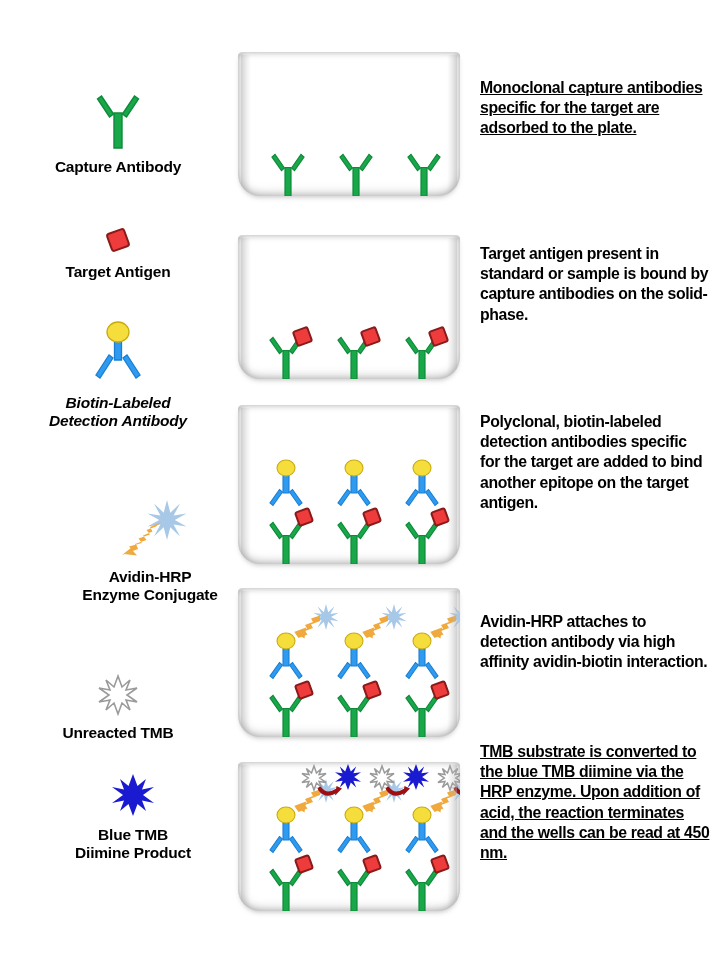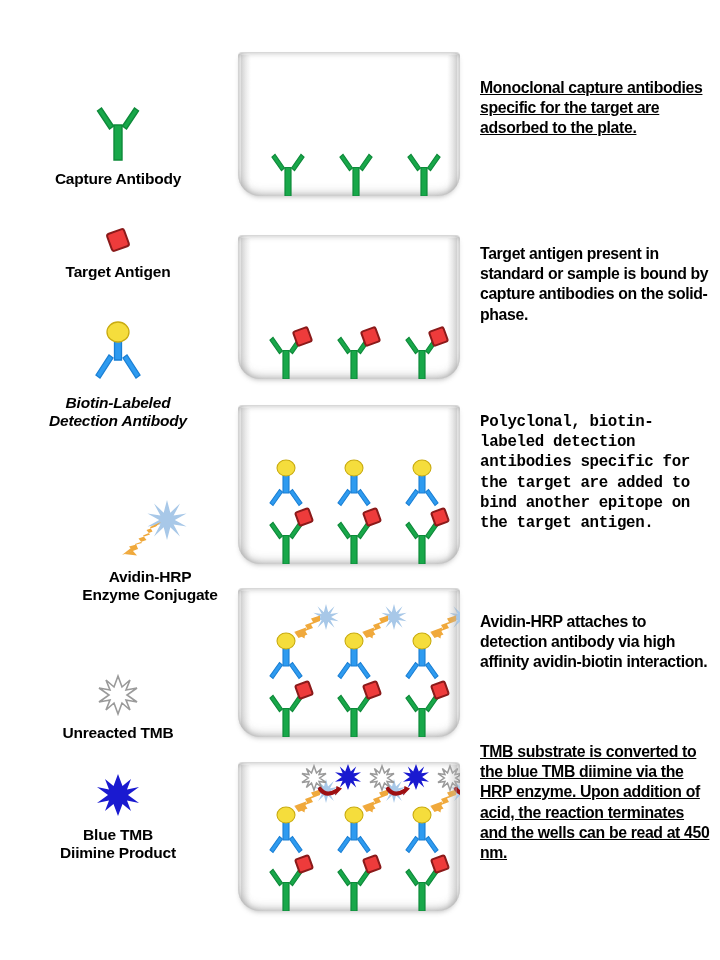--- a/index.html
+++ b/index.html
@@ -94,21 +94,21 @@
     color: #000000;
     line-height: 1.28;
     letter-spacing: -0.35px;
   }
 
   svg { display: block; overflow: visible; }
 </style>
 </head>
 <body>
 
-<div class="legend-item" style="top:90px;">
+<div class="legend-item" style="top:78px;">
   <div class="legend-icon">
     <svg width="60" height="64" viewBox="0 0 60 64">
       <g stroke="#0e8a3a" stroke-width="1.4" fill="#18a84a">
         <path d="M25.5 26 L13.5 8 L9.5 11 L21.5 29 Z"></path>
         <path d="M34.5 26 L46.5 8 L50.5 11 L38.5 29 Z"></path>
         <path d="M26 25 h8 v35 h-8 Z"></path>
       </g>
     </svg>
   </div>
   <div class="legend-label">Capture Antibody</div>
@@ -161,21 +161,21 @@
   <div class="legend-icon" style="height:50px;">
     <svg width="46" height="46" viewBox="0 0 46 46">
       <g transform="translate(23,23)">
         <path d="M0,-19 L4,-8 L12,-15 L8,-5 L19,-7 L9,0 L19,7 L8,5 L12,15 L4,8 L0,19 L-4,8 L-12,15 L-8,5 L-19,7 L-9,0 L-19,-7 L-8,-5 L-12,-15 L-4,-8 Z" fill="#ffffff" stroke="#9a9a9a" stroke-width="1.6"></path>
       </g>
     </svg>
   </div>
   <div class="legend-label">Unreacted TMB</div>
 </div>
 
-<div class="legend-item" style="top:768px;">
+<div class="legend-item" style="top:768px;padding-left:15px;">
   <div class="legend-icon" style="height:52px;">
     <svg width="50" height="50" viewBox="0 0 50 50">
       <g transform="translate(25,25)">
         <path d="M0,-21 L4.5,-9 L13,-16 L9,-5.5 L21,-8 L10,0 L21,8 L9,5.5 L13,16 L4.5,9 L0,21 L-4.5,9 L-13,16 L-9,5.5 L-21,8 L-10,0 L-21,-8 L-9,-5.5 L-13,-16 L-4.5,-9 Z" fill="#1a1ad0"></path>
       </g>
     </svg>
   </div>
   <div class="legend-label">Blue TMB
 Diimine Product</div>
 </div>
@@ -476,15 +476,15 @@
       </g>
       <g transform="translate(96,14)">
         <path d="M0,-13 L2.8,-5.5 L8.2,-10.5 L5.4,-3.8 L13,-4.8 L6.2,0 L13,4.8 L5.4,3.8 L8.2,10.5 L2.8,5.5 L0,13 L-2.8,5.5 L-8.2,10.5 L-5.4,3.8 L-13,4.8 L-6.2,0 L-13,-4.8 L-5.4,-3.8 L-8.2,-10.5 L-2.8,-5.5 Z" fill="#1a1ad0"></path>
       </g>
     </svg>
   </div>
 </div>
 
 <div class="desc" style="top:78px;text-decoration:underline;">Monoclonal capture antibodies specific for the target are adsorbed to the plate.</div>
 <div class="desc" style="top:244px;">Target antigen present in standard or sample is bound by capture antibodies on the solid-phase.</div>
-<div class="desc" style="top:412px;font-family:Liberation Mono, monospace;">Polyclonal, biotin-labeled detection antibodies specific for the target are added to bind another epitope on the target antigen.</div>
+<div class="desc" style="top:412px;">Polyclonal, biotin-labeled detection antibodies specific for the target are added to bind another epitope on the target antigen.</div>
 <div class="desc" style="top:612px;">Avidin-HRP attaches to detection antibody via high affinity avidin-biotin interaction.</div>
 <div class="desc" style="top:742px;text-decoration:underline;">TMB substrate is converted to the blue TMB diimine via the HRP enzyme. Upon addition of acid, the reaction terminates and the wells can be read at 450 nm.</div>
 
 </body></html>

